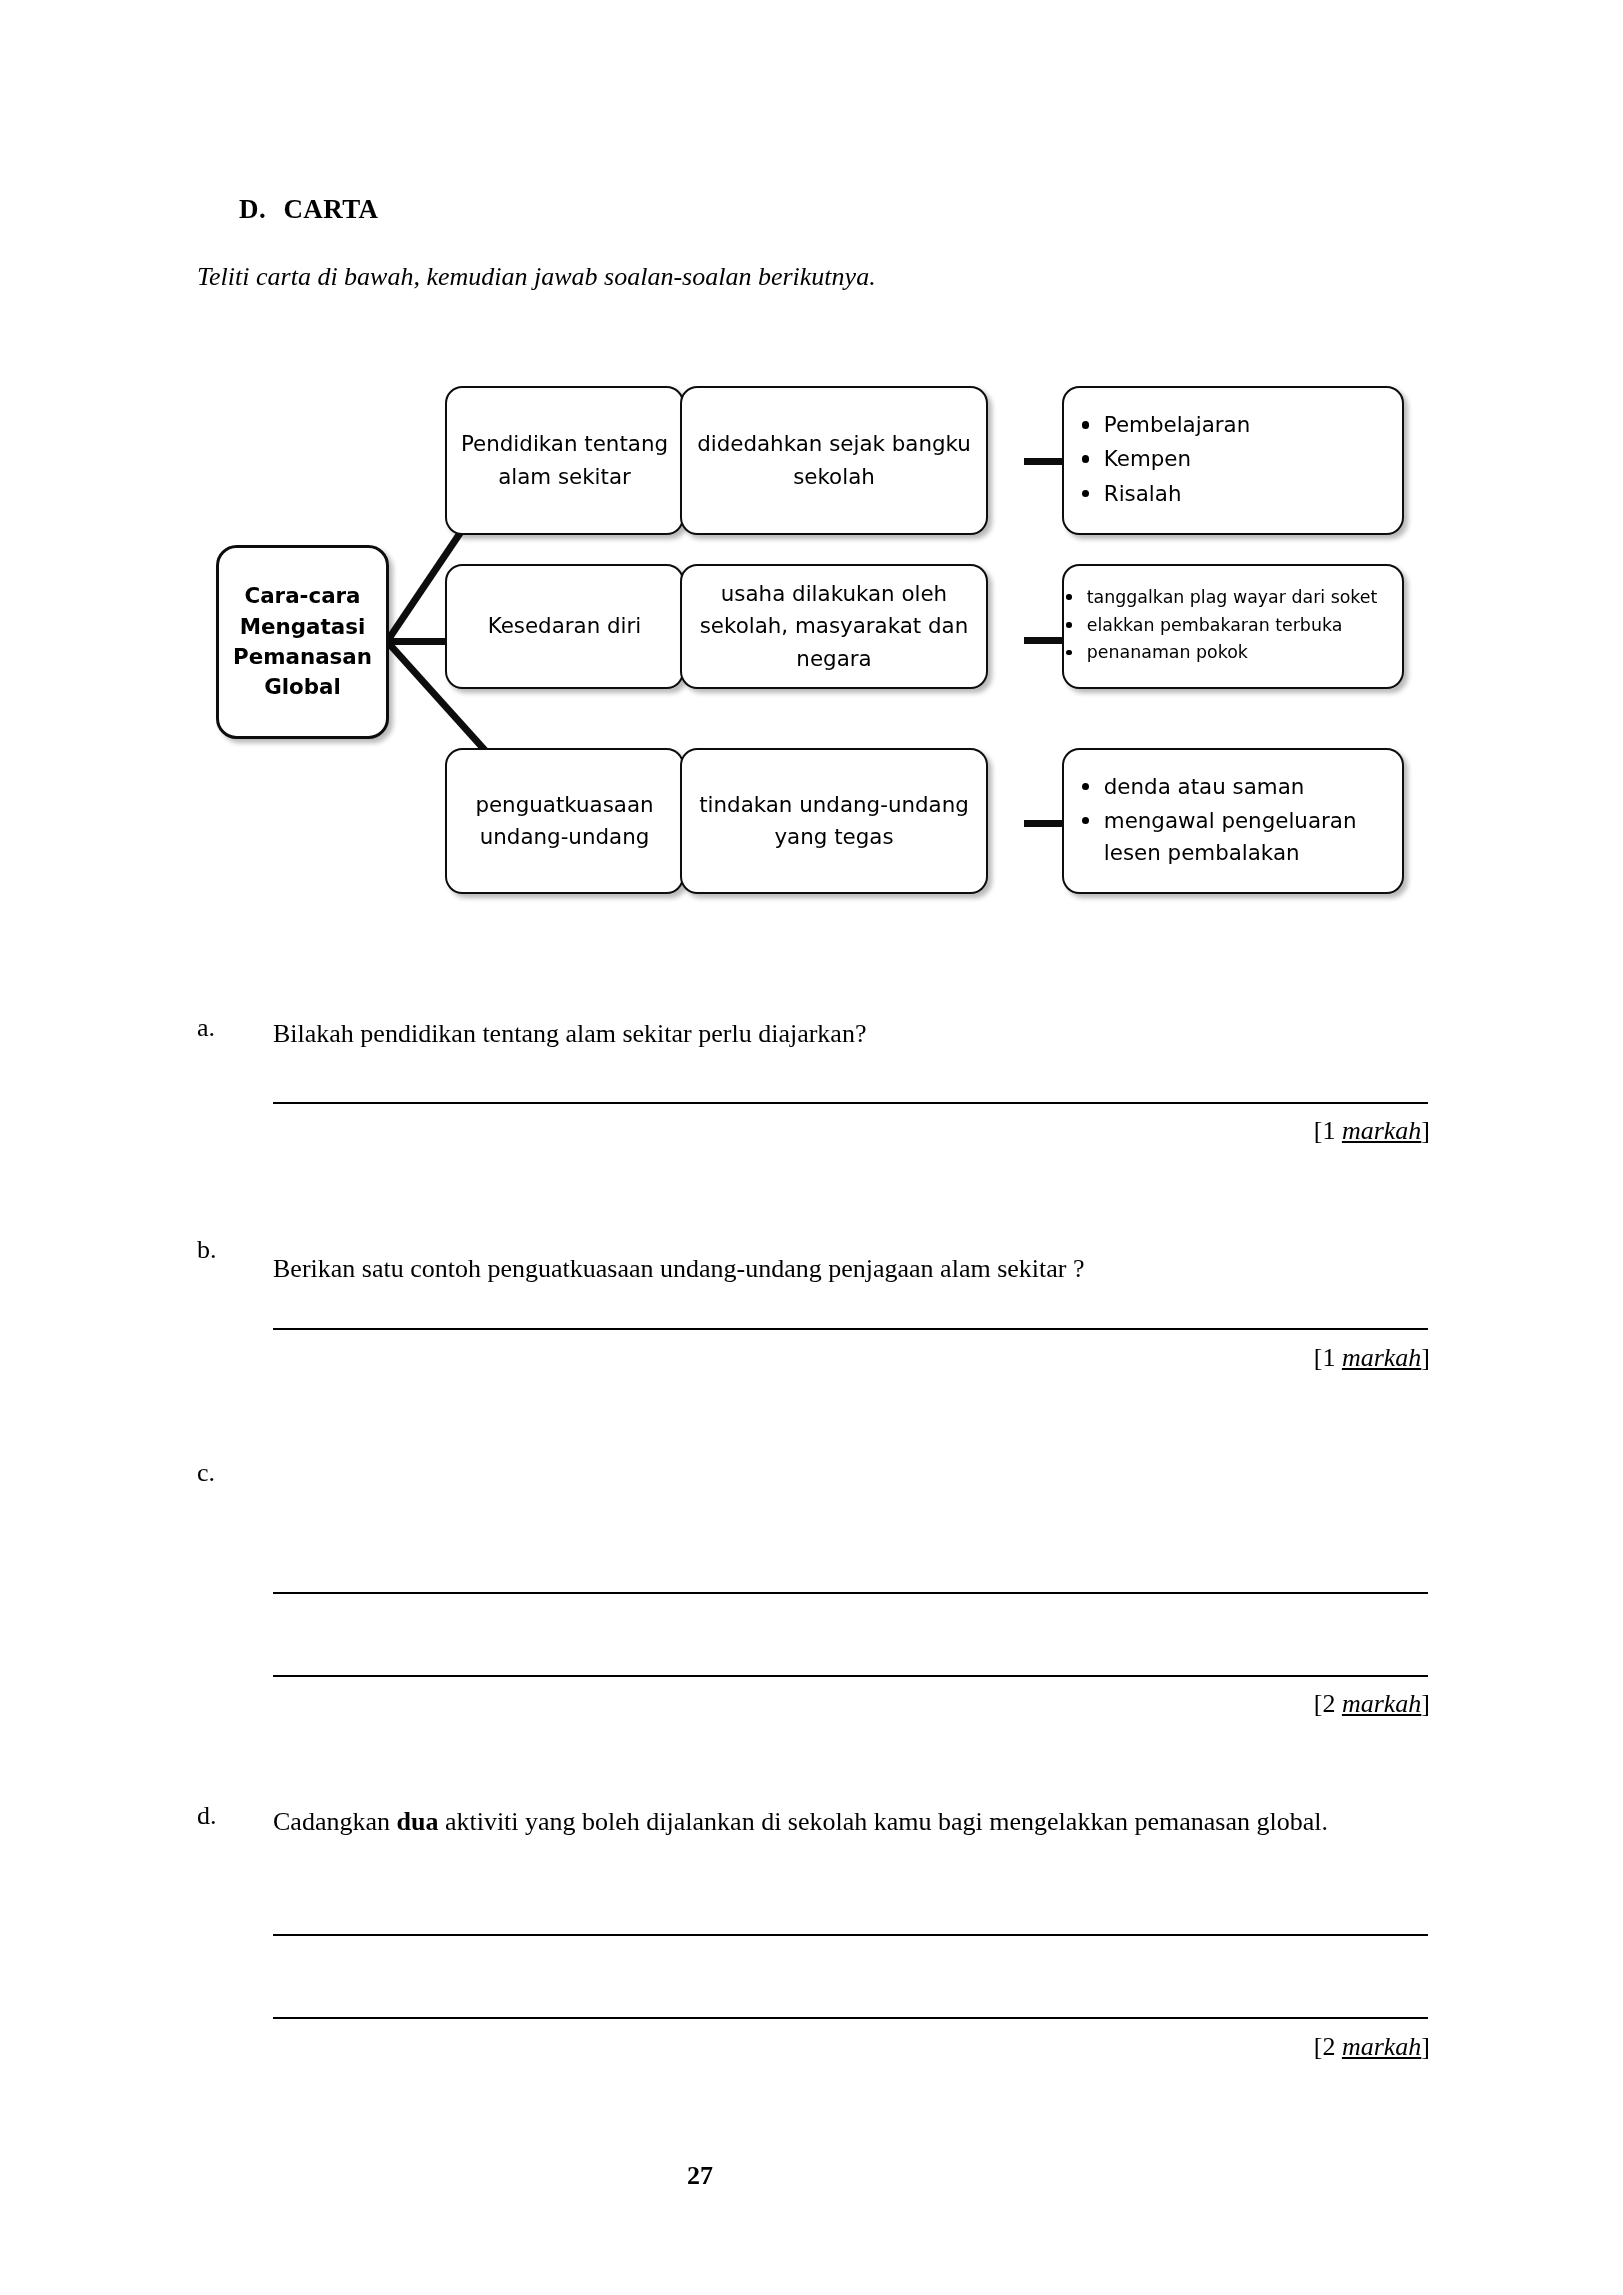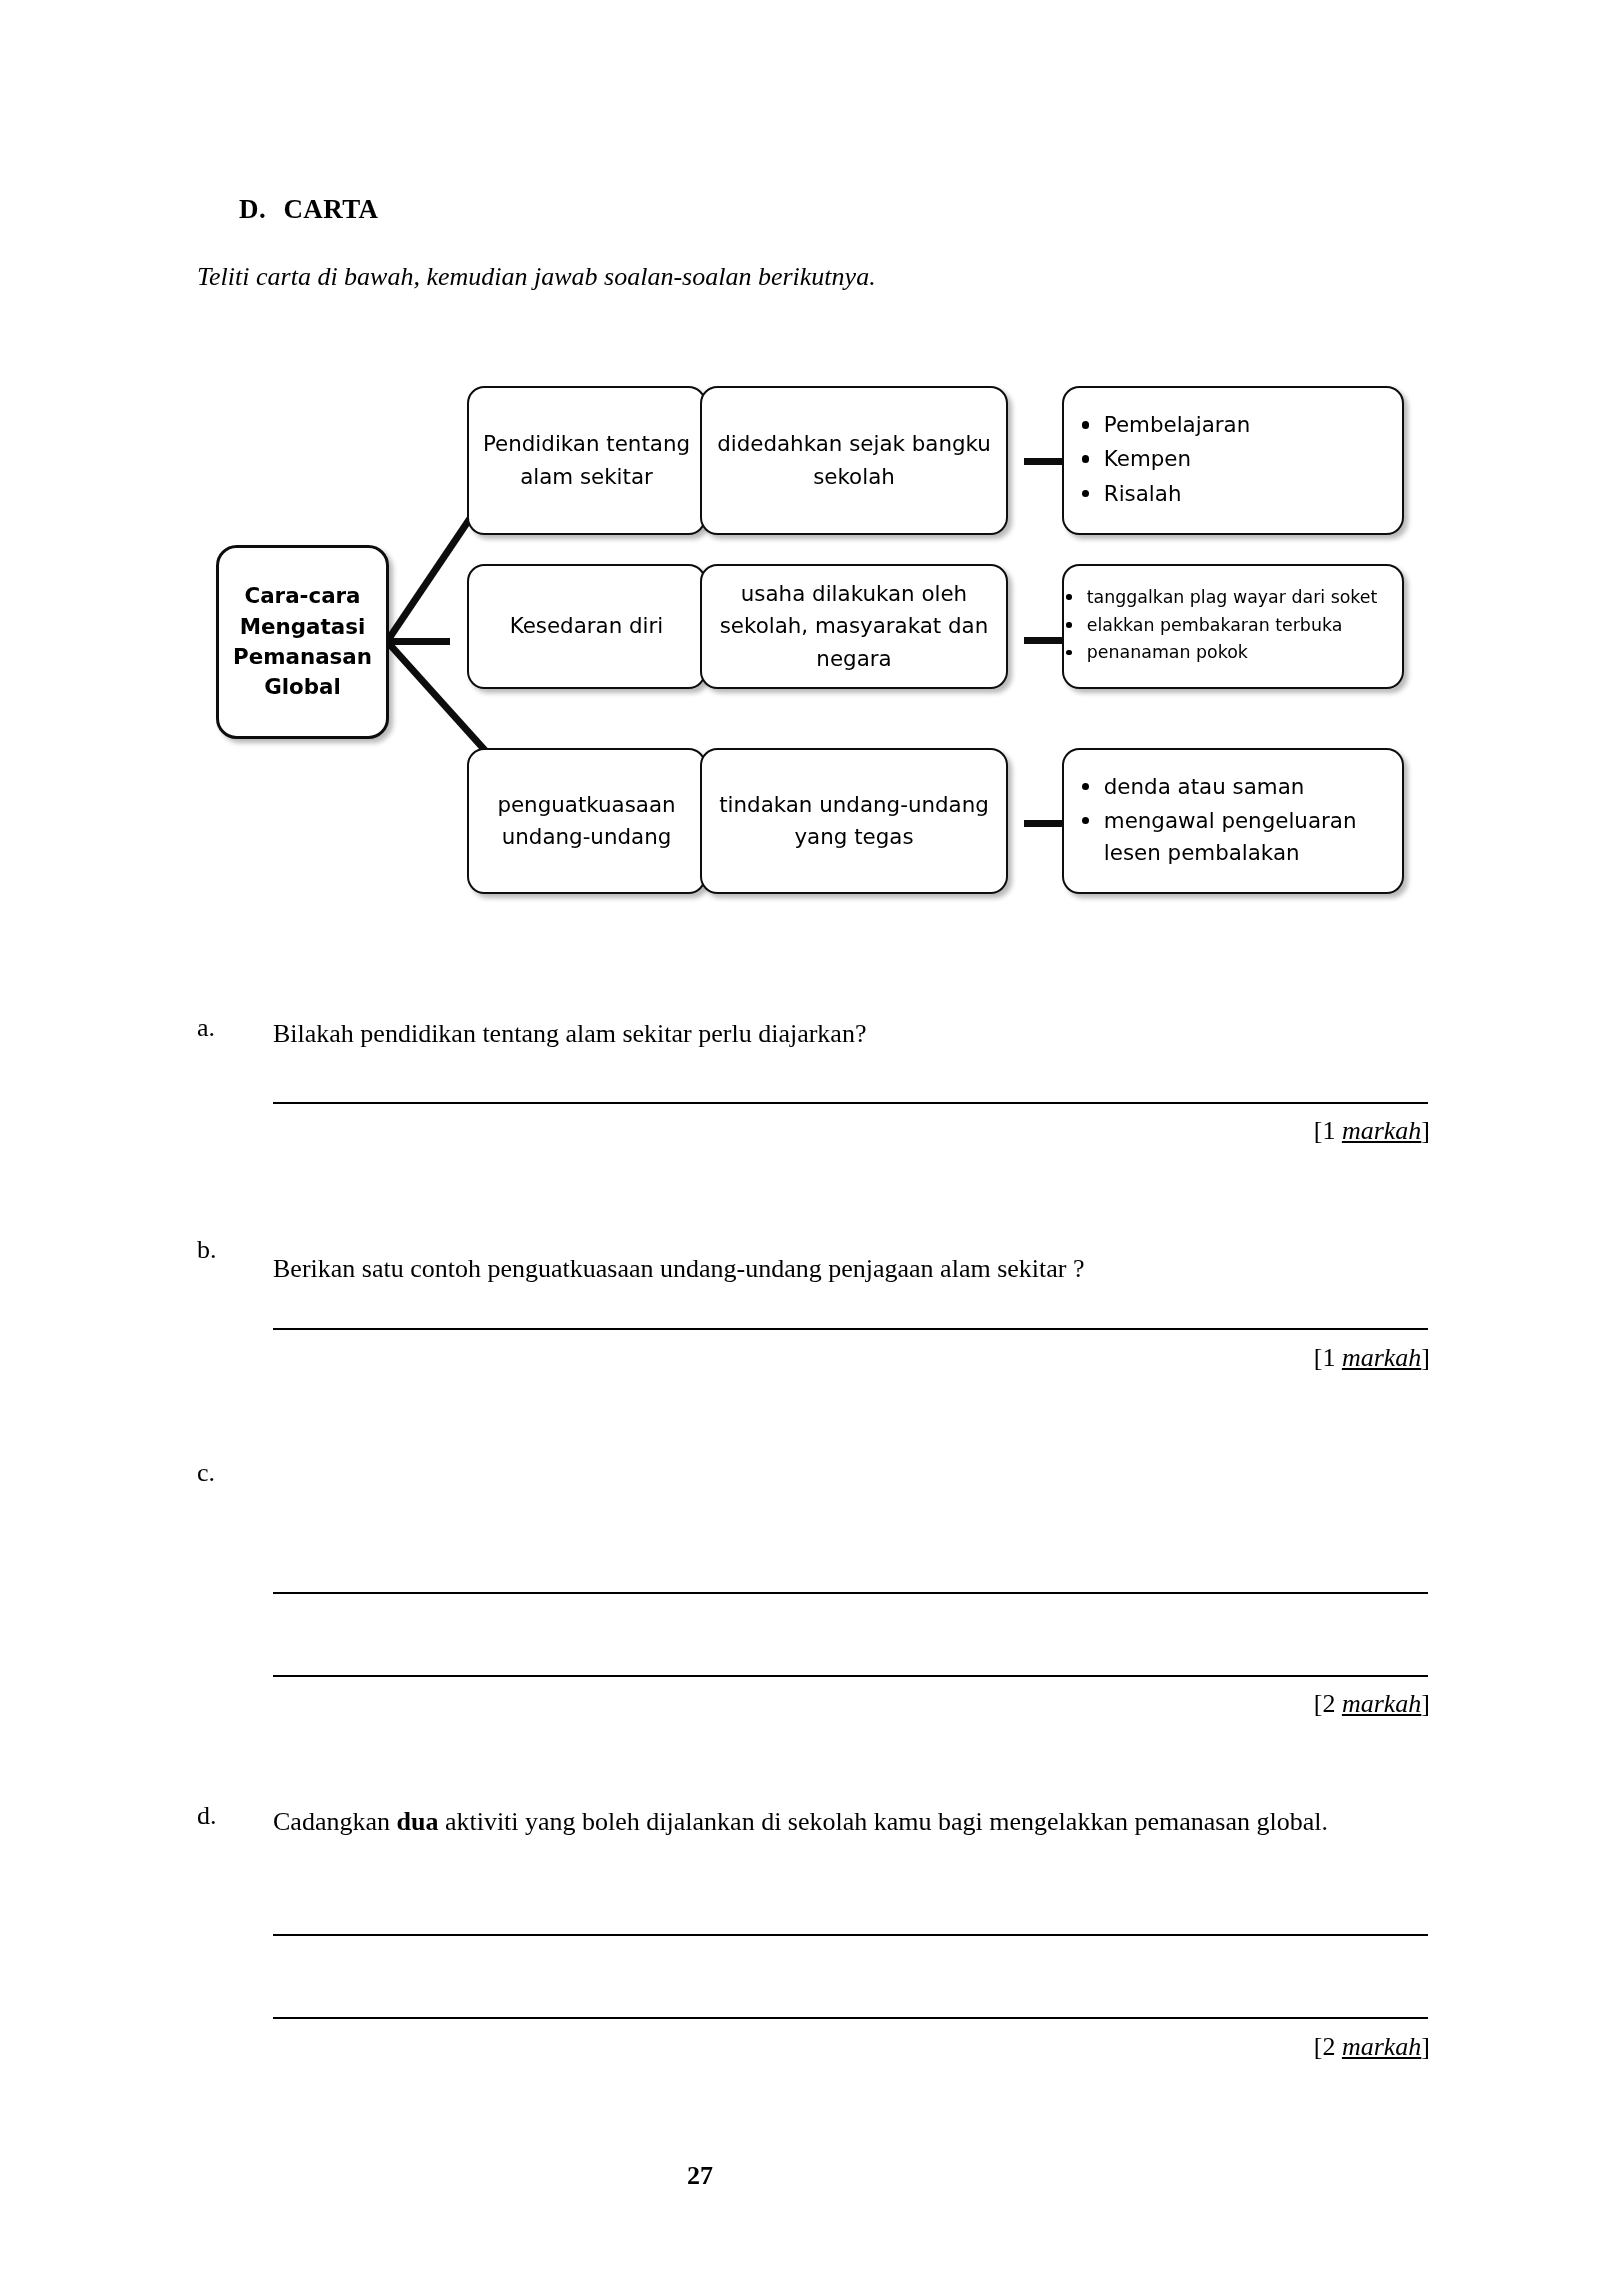--- a/index.html
+++ b/index.html
@@ -75,26 +75,26 @@
     border-width: 3.2px;
     border-radius: 20.6px;
     align-items: center;
     text-align: center;
     font-weight: bold;
     font-size: 21.4px;
     line-height: 1.42;
   }
 
   .node-col1 {
-    left: 467px;
+    left: 445px;
     width: 239px;
     justify-content: center;
   }
   .node-col2 {
-    left: 700px;
+    left: 680px;
     width: 308px;
   }
   .node-col3 {
     left: 1062px;
     width: 342px;
   }
 
   .row1 { top: 386px; height: 149px; }
   .row2 { top: 564px; height: 125px; }
   .row3 { top: 748px; height: 146px; }

